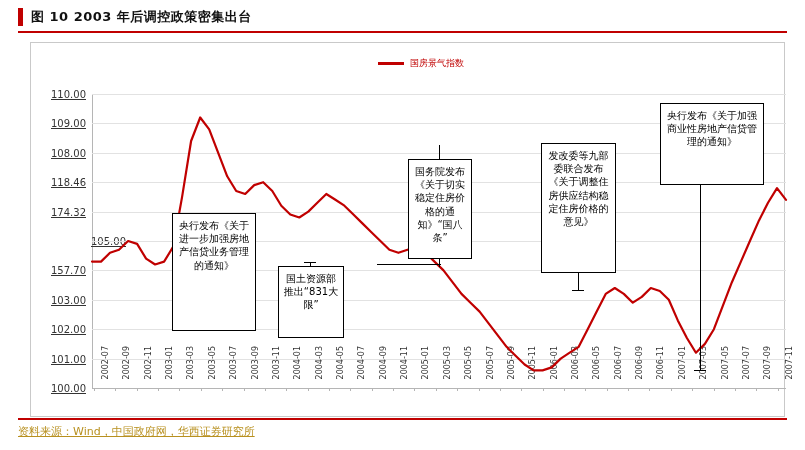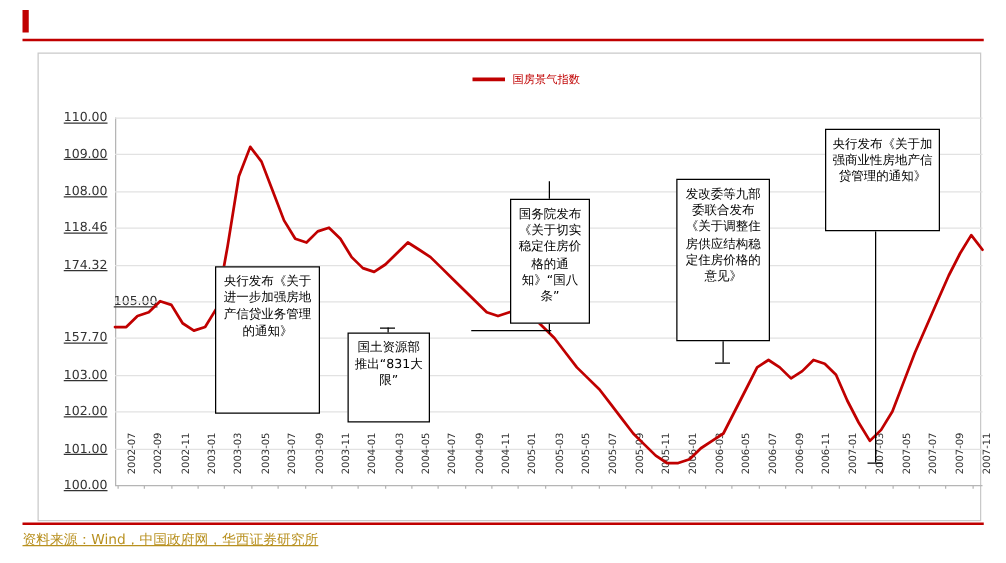--- a/index.html
+++ b/index.html
@@ -75,20 +75,21 @@
     box-sizing:border-box;
   }
   .leader{position:absolute;width:1px;background:#000000;}
   .leadtick{position:absolute;height:1px;background:#000000;}
 </style>
 </head>
 <body>
 
 <div id="title-bar">
   <div id="title-accent"></div>
+  <div id="chart-title">图 10  2003 年后调控政策密集出台</div>
   <div id="title-rule"></div>
 </div>
 
 <div id="plot-frame"></div>
 
 <div id="legend">
   <div id="legend-swatch"></div>
   <div id="legend-label">国房景气指数</div>
 </div>
 
@@ -204,16 +205,16 @@
 <div class="leader" style="left:439px;top:145px;height:122px;"></div>
 <div class="leadtick" style="left:377px;top:264px;width:64px;"></div>
 <div class="callout" style="left:408px;top:159px;width:64px;height:100px;">国务院发布《关于切实稳定住房价格的通知》“国八条”</div>
 
 <div class="leader" style="left:578px;top:145px;height:145px;"></div>
 <div class="leadtick" style="left:572px;top:290px;width:12px;"></div>
 <div class="callout" style="left:541px;top:143px;width:75px;height:130px;">发改委等九部委联合发布《关于调整住房供应结构稳定住房价格的意见》</div>
 
 <div class="leader" style="left:700px;top:185px;height:185px;"></div>
 <div class="leadtick" style="left:694px;top:370px;width:12px;"></div>
-<div class="callout" style="left:660px;top:103px;width:92px;height:82px;">央行发布《关于加强商业性房地产信贷管理的通知》</div>
+<div class="callout" style="left:660px;top:103px;width:104px;height:82px;">央行发布《关于加强商业性房地产信贷管理的通知》</div>
 
 <div id="footer-rule"></div>
 <div id="footer-text">资料来源：Wind，中国政府网，华西证券研究所</div>
 
 </body></html>

